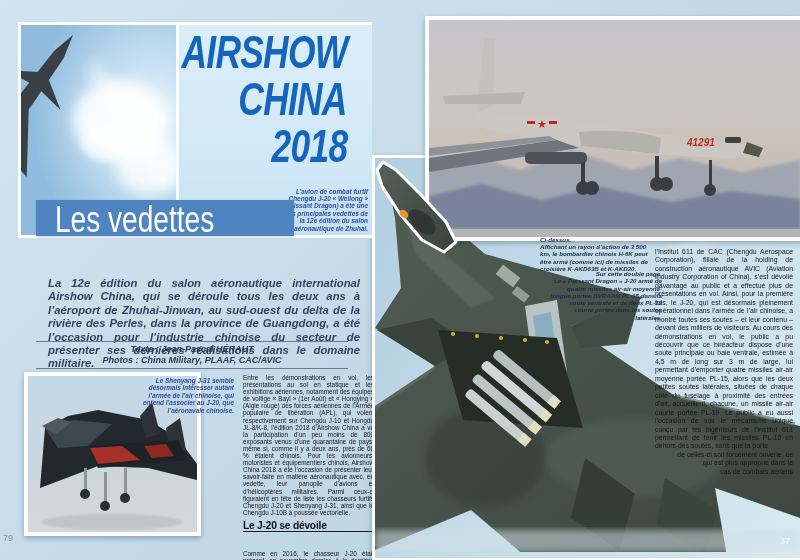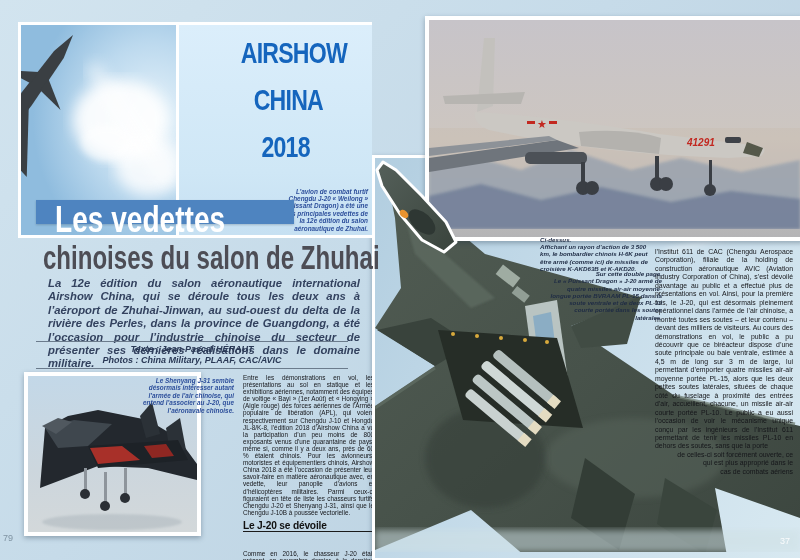--- a/index.html
+++ b/index.html
@@ -10,29 +10,29 @@
   .photo{background:#9db8cc;box-shadow:0 2px 5px rgba(30,50,70,.35);}
   .cond{display:inline-block;transform-origin:left center;}
   .condR{display:inline-block;transform-origin:right center;}
 
   
   #collage{left:18px;top:22px;width:348px;height:210px;border:3px solid #fff;z-index:2;}
   #climb-photo{left:0;top:0;width:155px;height:210px;
      background:radial-gradient(120px 140px at 85% 45%,#e8f4fb 0%,#bcd9ee 55%,#8fbcde 100%);overflow:hidden;}
   #title-panel{left:155px;top:0;width:193px;height:210px;border-left:3px solid #fff;
      background:linear-gradient(180deg,#dbeefb 0%,#cfe7f6 70%,#c6e0f2 100%);}
-  #masthead{right:25px;top:4px;text-align:center;color:#1565bd;font-weight:bold;
-     font-size:30px;line-height:47px;letter-spacing:-1px;}
+  #masthead{right:25px;top:4px;text-align:right;color:#1565bd;font-style:italic;font-weight:bold;
+     font-size:46px;line-height:47px;letter-spacing:-1px;}
   #masthead .condR{transform:scaleX(.77);}
   #caption-climb{right:4px;bottom:3px;width:88px;text-align:right;
      color:#2d4f9b;font-size:6.4px;line-height:7.4px;font-style:italic;font-weight:bold;}
 
   
-  #kicker-bar{left:36px;top:200px;width:258px;height:24px;background:#4e84c0;z-index:3;
-     box-shadow:0 1px 2px rgba(30,50,70,.25);color:#fff;font-weight:bold;}
+  #kicker-bar{left:36px;top:200px;width:258px;height:36px;background:#4e84c0;z-index:3;
+     box-shadow:0 1px 2px rgba(30,50,70,.25);color:#fff;font-weight:normal;}
   #kicker-bar span{font-size:36px;line-height:40px;margin-left:19px;transform:scaleX(.78);}
   #headline-main{left:43px;top:240px;color:#4d4d55;font-weight:bold;font-size:34px;line-height:34px;z-index:3;}
   #headline-main span{transform:scaleX(.707);}
 
   #standfirst{left:48px;top:277px;width:312px;color:#33425f;font-weight:bold;font-style:italic;
      font-size:11.3px;line-height:13.4px;text-align:justify;}
   #byline{left:36px;top:341px;width:312px;border-top:1px solid #6b7b8c;border-bottom:1px solid #6b7b8c;
      padding:2px 0 3px 0;text-align:center;color:#2b3a57;font-weight:bold;font-style:italic;font-size:9px;line-height:10.5px;}
 
   
@@ -216,23 +216,20 @@
         <div><span class="condR">CHINA</span></div>
         <div><span class="condR">2018</span></div>
       </div>
       <div class="abs" id="caption-climb">L’avion de combat furtif Chengdu J-20 « Weilong » (Puissant Dragon) a été une des principales vedettes de la 12e édition du salon aéronautique de Zhuhai.</div>
     </div>
   </div>
 
   <div class="abs" id="kicker-bar">
     <span class="cond">Les vedettes</span>
   </div>
-  <div class="abs" id="headline-main">
-    <span class="cond">chinoises du salon de Zhuhai</span>
-  </div>
 
   <div class="abs" id="standfirst">La 12e édition du salon aéronautique international Airshow China, qui se déroule tous les deux ans à l’aéroport de Zhuhai-Jinwan, au sud-ouest du delta de la rivière des Perles, dans la province de Guangdong, a été l’occasion pour l’industrie chinoise du secteur de présenter ses dernières réalisations dans le domaine militaire.</div>
   <div class="abs" id="byline">
     <div>Texte : Jean-Pascal HÉRAUT</div>
     <div>Photos : China Military, PLAAF, CAC/AVIC</div>
   </div>
 
   <div class="abs photo" id="j31-photo">
     <svg width="169" height="156" viewBox="0 0 169 156">
       <defs>

